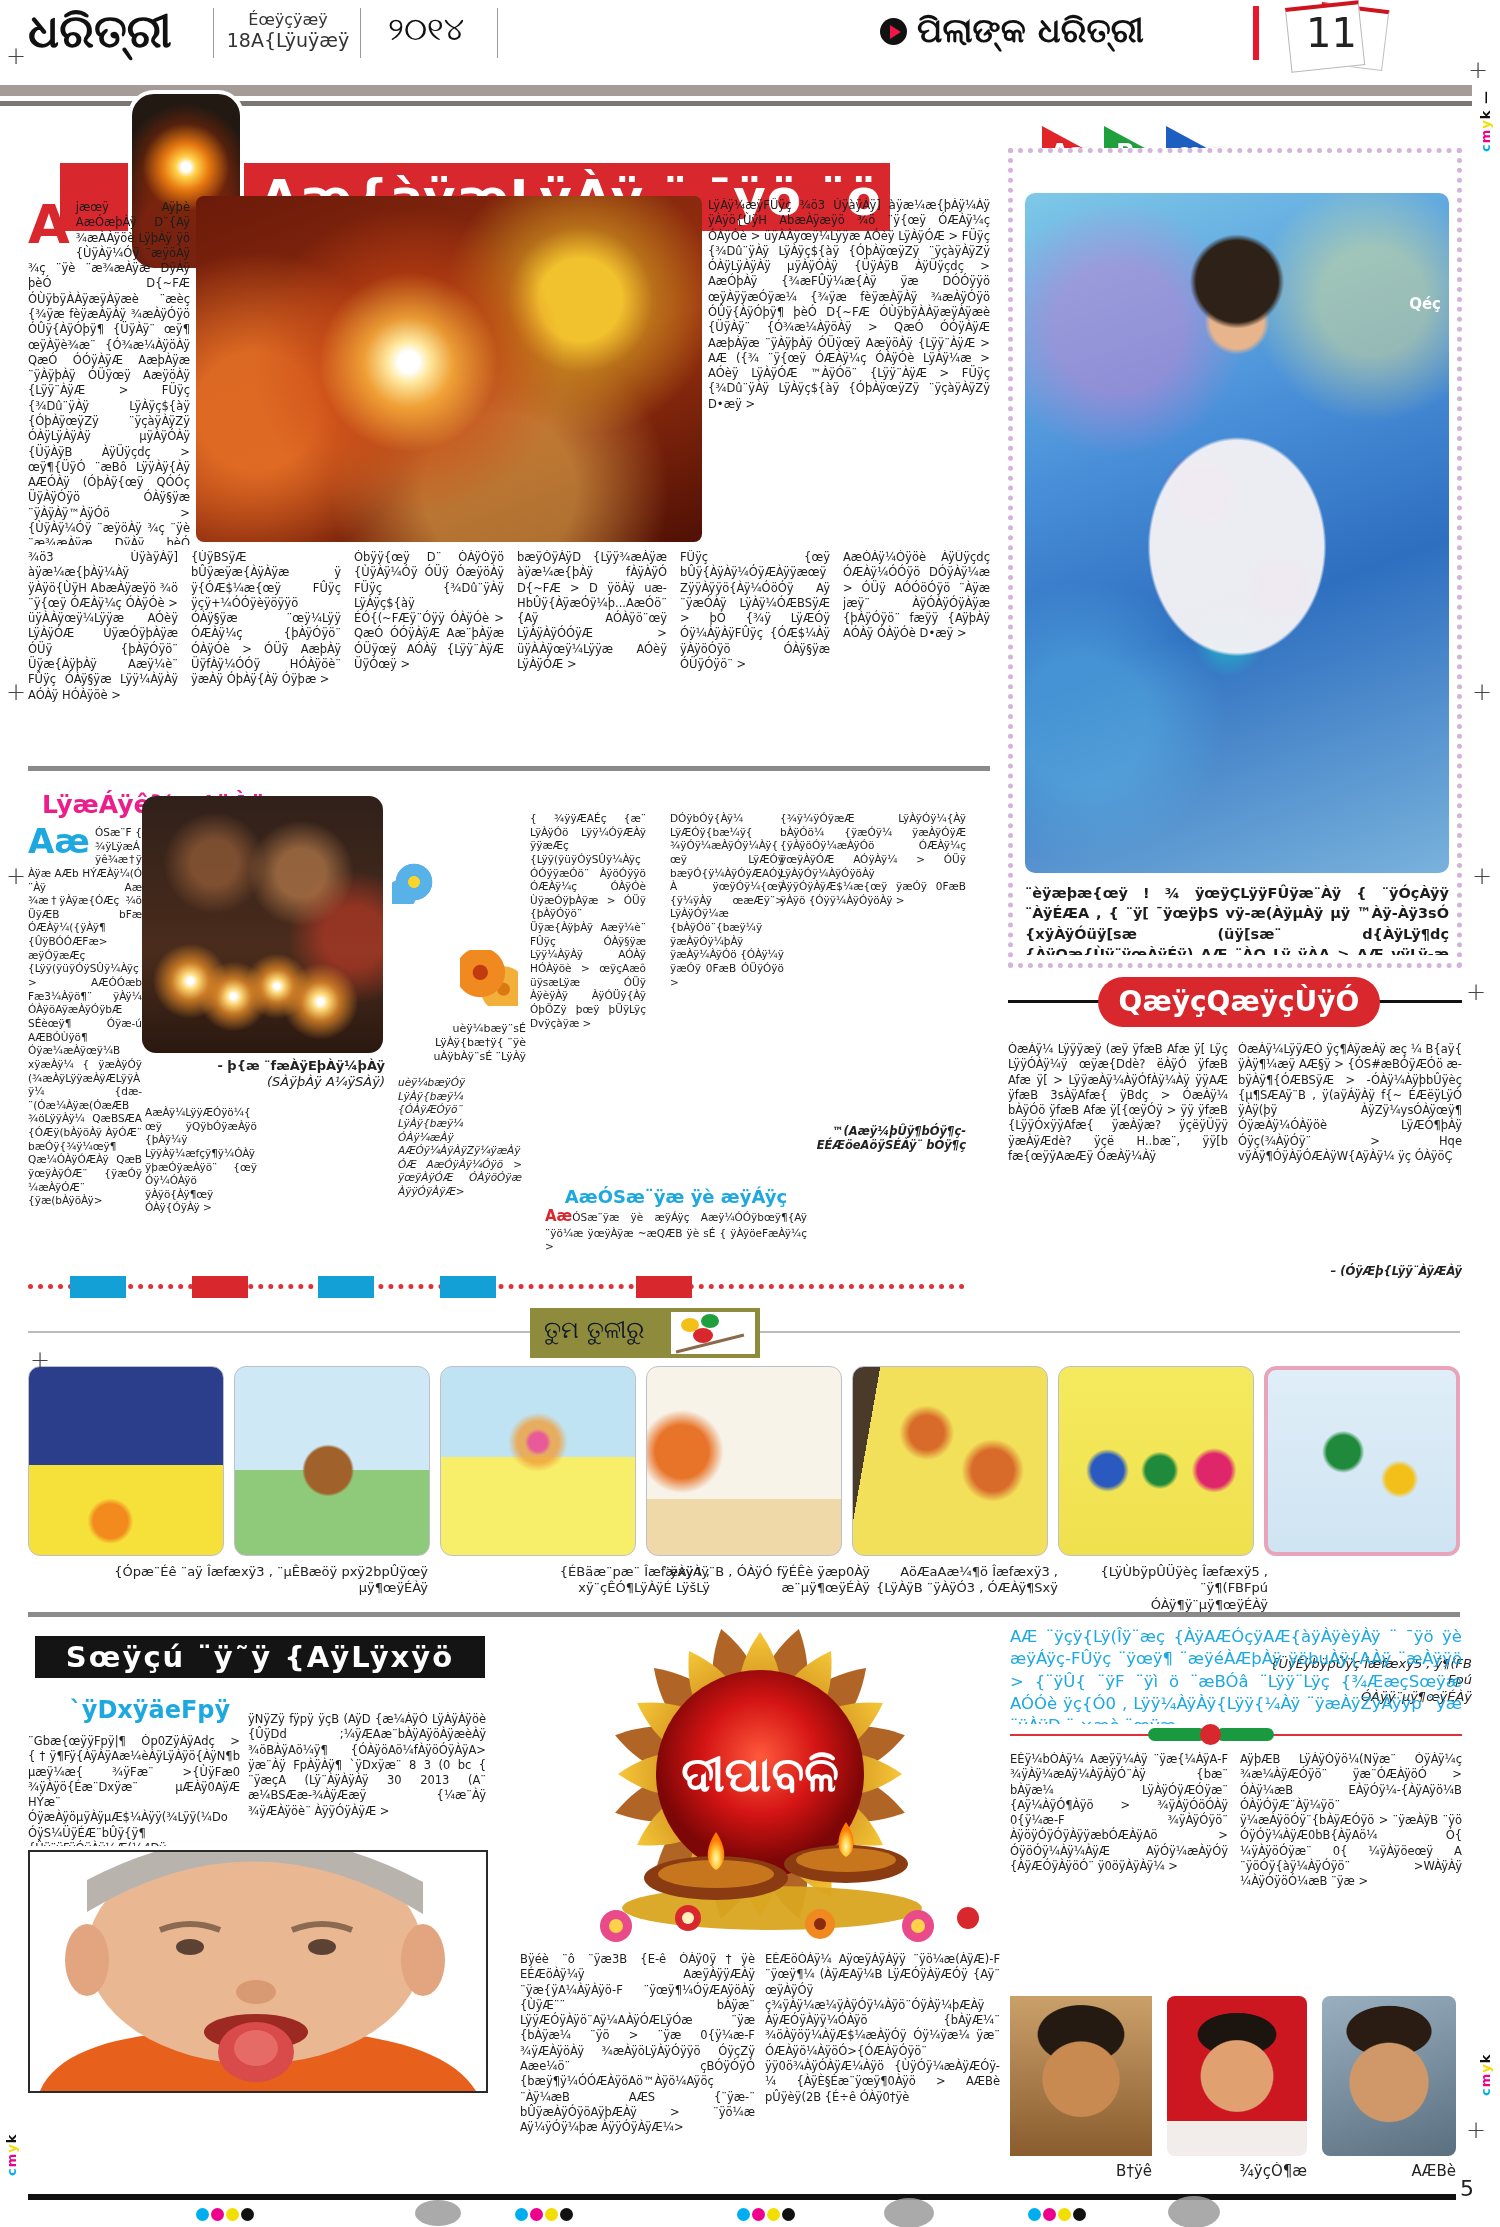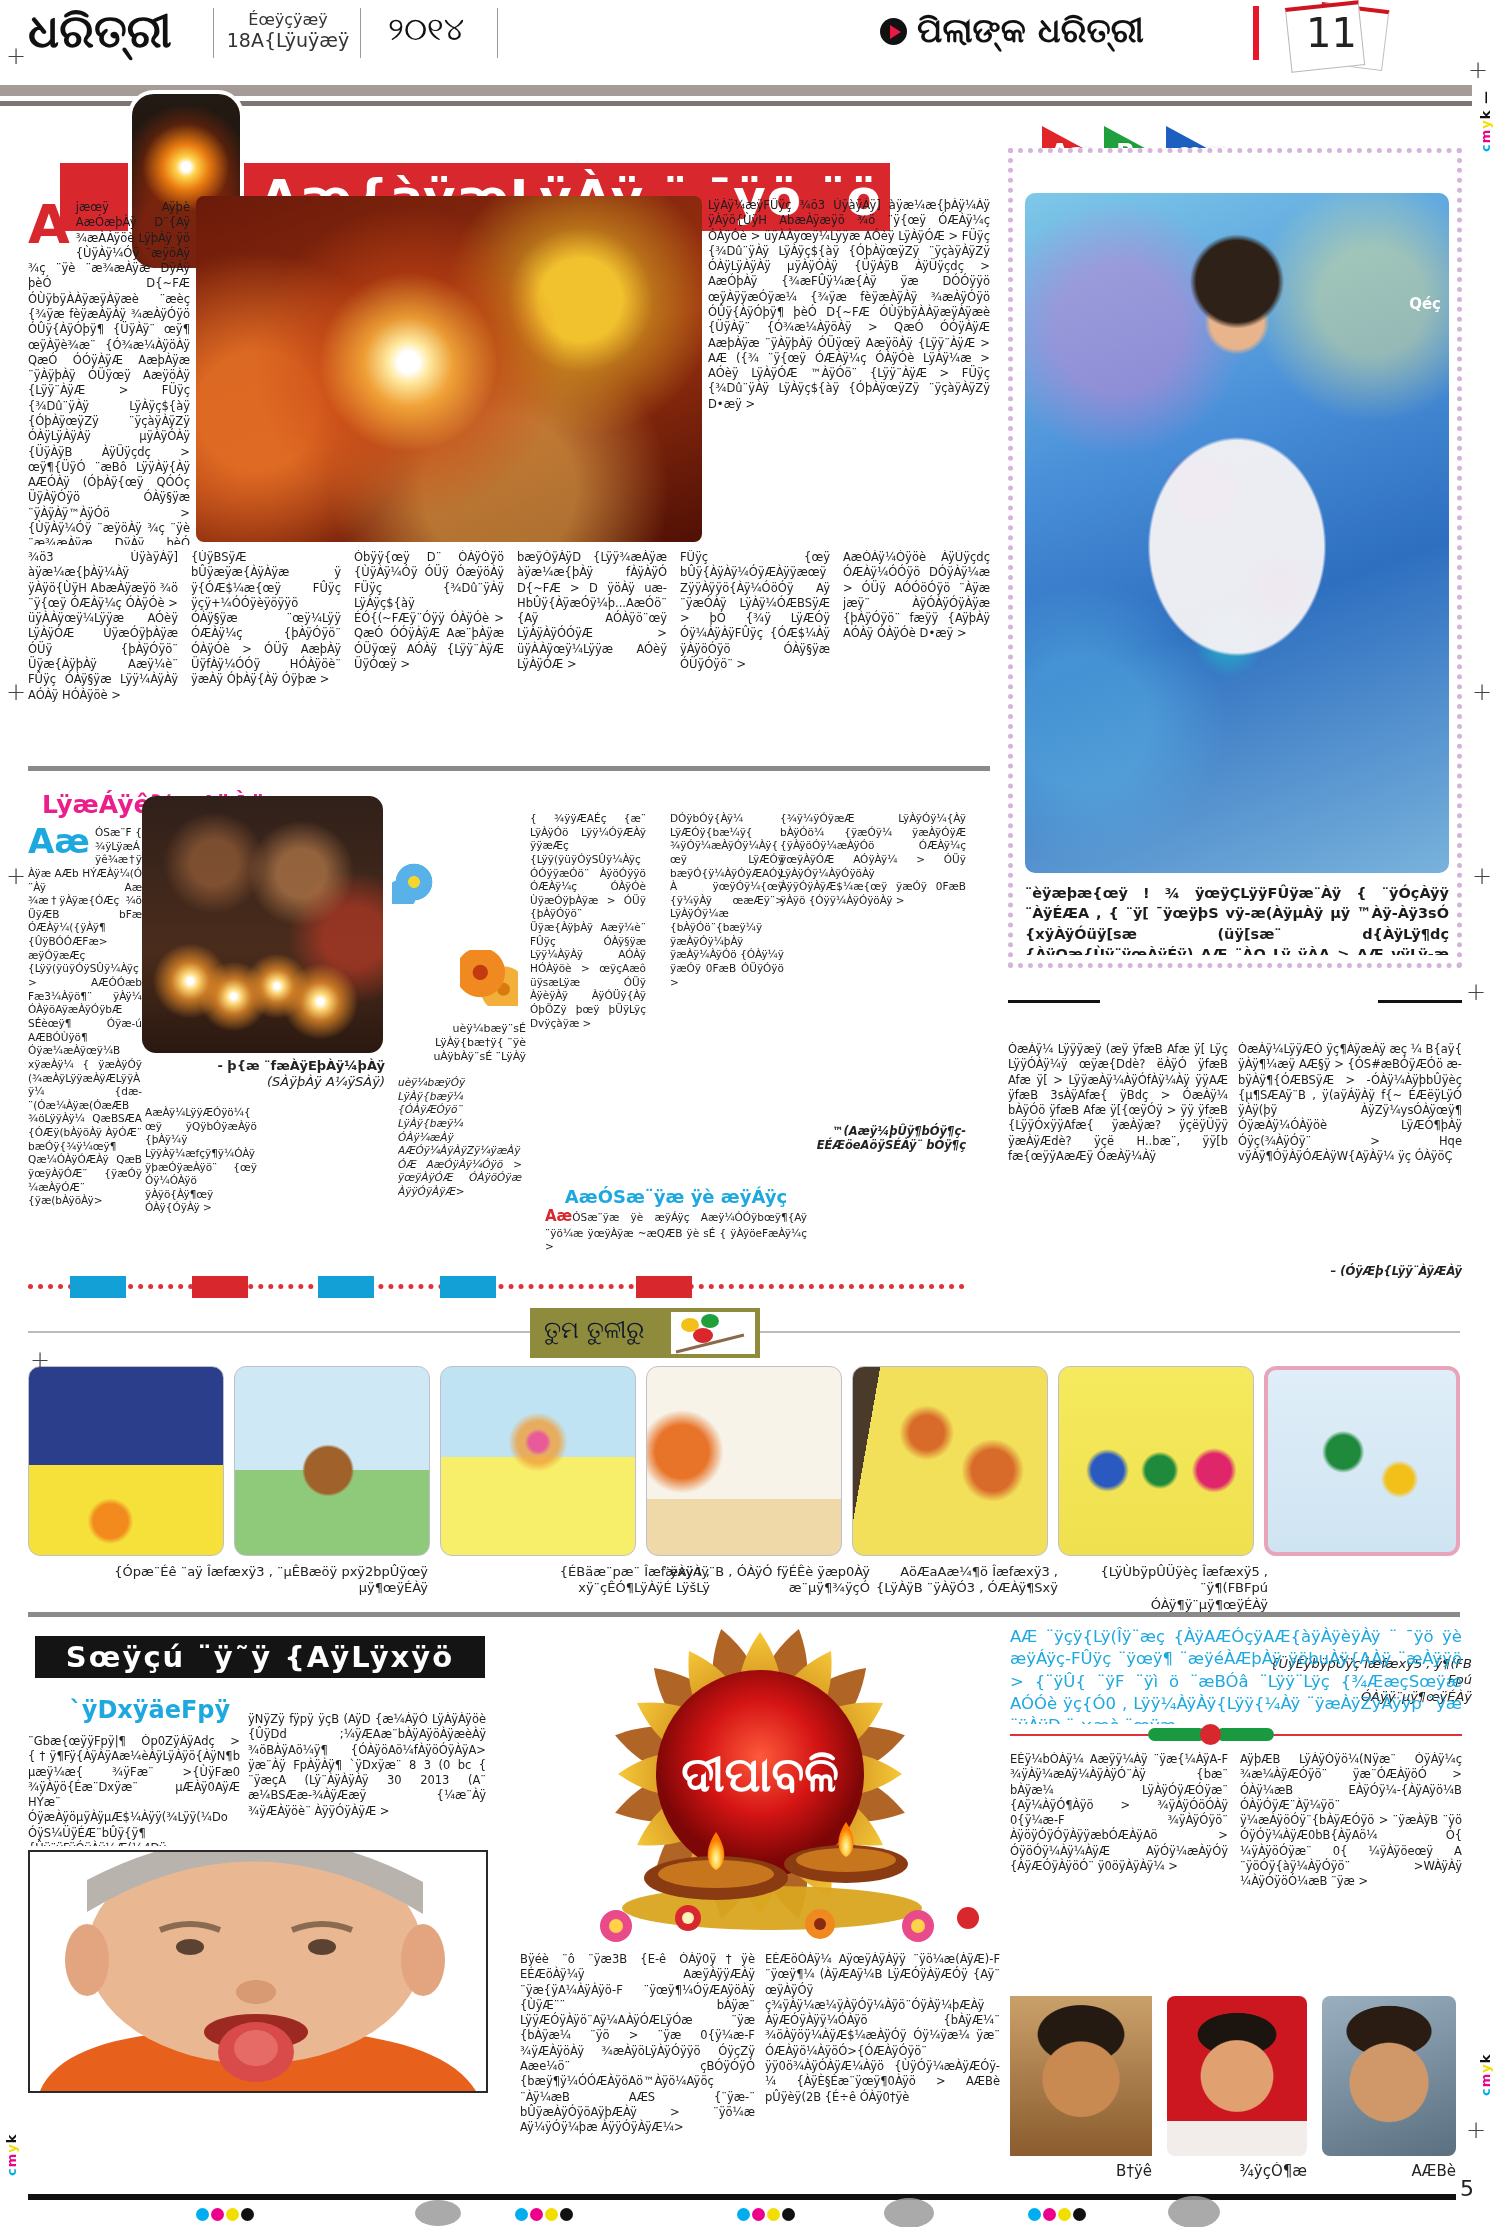--- a/index.html
+++ b/index.html
@@ -81,20 +81,23 @@
   </div>
   <div class="abs" style="left:1008px;top:148px;width:454px;height:820px;border:5px dotted #d4b4da;box-sizing:border-box;background:#fff;">
     <div class="abs photo" style="left:12px;top:40px;width:424px;height:680px;border-radius:10px;background: radial-gradient(circle at 50% 13%, #2e2118 0 6.5%, transparent 7.5%), radial-gradient(circle at 50% 19%, #e8b48c 0 4.5%, transparent 5.5%), radial-gradient(ellipse 34% 26% at 50% 52%, rgba(245,243,245,.95) 0 60%, transparent 62%), radial-gradient(circle at 42% 44%, rgba(150,60,160,.85) 0 5%, transparent 9%), radial-gradient(circle at 60% 58%, rgba(120,40,140,.8) 0 4%, transparent 8%), radial-gradient(circle at 48% 66%, rgba(40,160,200,.8) 0 3.5%, transparent 7%), radial-gradient(circle at 22% 20%, rgba(200,130,210,.5) 0 10%, transparent 20%), radial-gradient(circle at 82% 16%, rgba(240,235,140,.45) 0 8%, transparent 18%), radial-gradient(circle at 14% 78%, rgba(90,180,230,.5) 0 10%, transparent 22%), linear-gradient(160deg,#7ec8e8,#4a90d9 35%,#2e6fc0 60%,#79b2dc);">
       <div class="abs" style="right:8px;top:102px;color:#fff;font-size:15px;font-weight:bold;">Qéç</div>
     </div>
     <div class="abs txt" style="left:12px;top:730px;width:424px;height:72px;font-size:14.5px;font-weight:bold;line-height:1.4;">¨èÿæþæ{œÿ ! ¾ ÿœÿÇLÿÿFÛÿæ¨Àÿ { ¨ÿÓçÀÿÿ ¨ÀÿÉÆA , { ¨ÿ[ ¯ÿœÿþS vÿ-æ(ÀÿμÀÿ μÿ ™Àÿ-Àÿ3sÓ {xÿÀÿÓüÿ[sæ (üÿ[sæ¨ d{ÀÿLÿ¶dç {ÀÿQæ{Ùÿ¨ÿœÀÿÉÿ) AÆ ¨ÀQ Lÿ ÿÀA &gt; AÆ vÿLÿ-æ ¨éÀÿÿZÿ¶™ÀÿÓö¨ , bæÀÿ¨ÿ¶Ó ¸ÿæ¼Àÿ™ÀÿÓö¨ , ¨ÿç15 , AÿÓéÿSxyÉÆæÀÿÓÀÿ μÿÿ{œÉÆÿ-10 &gt;</div>
   </div>
 
   <div class="abs" style="left:1008px;top:1000px;width:92px;height:3px;background:#111;"></div>
   <div class="abs" style="left:1378px;top:1000px;width:84px;height:3px;background:#111;"></div>
+  <div class="abs" style="left:1098px;top:977px;width:282px;height:50px;border-radius:25px;background:#d9272e;text-align:center;">
+    <span style="color:#fff;font-size:28px;font-weight:bold;line-height:50px;">QæÿçQæÿçÙÿÓ</span>
+  </div>
   <div class="abs txt" style="left:1008px;top:1042px;width:220px;height:252px;">ÓæÀÿ¼ Lÿÿÿæÿ (æÿ ÿfæB Afæ ÿ[ Lÿç LÿÿÓÀÿ¼ÿ œÿæ{Ddè? ëÀÿÓ ÿfæB Afæ ÿ[ &gt; LÿÿæÀÿ¼ÀÿÓfÀÿ¼Àÿ ÿÿAÆ ÿfæB 3sÀÿAfæ{ ÿBdç &gt; ÓæÀÿ¼ bÀÿÓö ÿfæB Afæ ÿ[{œÿÓÿ &gt; ÿÿ ÿfæB {LÿÿÓxÿÿAfæ{ ÿæÀÿæ? ÿçëÿÜÿÿ ÿæÀÿÆdè? ÿçë H..bæ¨, ÿÿ[b fæ{œÿÿAæÆÿ ÓæÀÿ¼Àÿ</div>
   <div class="abs" style="left:1238px;top:1042px;width:224px;height:252px;overflow:hidden;">
     <div class="txt" style="height:222px;">ÓæÀÿ¼LÿÿÆÓ ÿç¶ÀÿæÀÿ æç ¼ B{aÿ{ ÿÀÿ¶¼æÿ AÆ§ÿ &gt; {ÓS#æBÓÿÆÓö æ-bÿÀÿ¶{ÓÆBSÿÆ &gt; -ÓÀÿ¼ÀÿþbÛÿèç {μ¶SÆAÿ¨B , ÿ(aÿÁÿÀÿ f{~ ÉÆëÿLÿÓ ÿÀÿ(þÿ ÀÿZÿ¼ysÓÀÿœÿ¶ ÓÿæÀÿ¼ÓÀÿöè LÿÆÓ¶þÀÿ Óÿç(¾ÀÿÓÿ¨ &gt; Hqe vÿÀÿ¶ÓÿÀÿÓÆÀÿW{AÿÀÿ¼ ÿç ÓÀÿöÇ</div>
     <div class="sig">– (ÓÿÆþ{Lÿÿ¨ÀÿÆÀÿ</div>
   </div>
 
   <div class="abs" style="left:42px;top:790px;font-size:25px;font-weight:bold;color:#ec1e8c;">LÿæÁÿê¾æ†ÿÀÿæ</div>
   <div class="abs txt sm" style="left:28px;top:826px;width:114px;height:466px;">
     <span class="dc2">Aæ</span><span>ÓSæ¨F { ¾ÿLÿæÁÿê¾æ†ÿÀÿæ AÆb HÝÆÀÿ¼(Ó ¨Àÿ Aæ ¾æ†ÿÀÿæ{ÓÆç ¾ö ÜÿÆB bFæ ÓÆÀÿ¼({ÿÀÿ¶ {ÛÿBÓÓÆFæ&gt; æÿÓÿæÆç {Lÿÿ(ÿüÿÓÿSÛÿ¼Àÿç &gt; AÆÓÓæb Fæ3¼Àÿö¶¨ ÿÀÿ¼ ÓÀÿöAÿæÀÿÓÿbÆ SÉèœÿ¶ Óÿæ-ú AÆBÓÙÿö¶ Óÿæ¼æÀÿœÿ¼B xÿæÀÿ¼ { ÿæÀÿÓÿ (¾æÀÿLÿÿæÀÿÆLÿÿÀÿ¼ {dæ-¨(Óæ¼Àÿæ(ÓæÆB ¾öLÿÿÀÿ¼ QæBSÆA {ÓÆÿ(bÀÿöÀÿ ÀÿÓÆ¨ bæÓÿ{¾ÿ¼œÿ¶ Qæ¼ÓÀÿÓÆÀÿ QæB ÿœÿÀÿÓÆ¨ {ÿæÓÿ ¼æÀÿÓÆ¨ {ÿæ(bÀÿöÀÿ&gt;</span>
   </div>
@@ -163,21 +166,21 @@
   <div class="abs cap" style="left:234px;top:1564px;width:196px;opacity:0;">
       <div>{FÀÿæ¨þÀÿ¨æÿ Îæfæxÿ4 ,</div>
       <div>μçÿ¶œÿÉÀÿ</div>
     </div>
   <div class="abs cap" style="left:470px;top:1564px;width:240px;">
       <div>{ÉBäæ¨pæ¨ Îæfæxÿ4 ,</div>
       <div>xÿ¨çÊÓ¶LÿÀÿÉ LÿšLÿ</div>
     </div>
   <div class="abs cap" style="left:620px;top:1564px;width:250px;">
       <div>¨ÿÀÿÀÿ¨B , ÓÀÿÓ fÿÉÊè ÿæp0Àÿ</div>
-      <div>æ¨μÿ¶¾ÿçÓ</div>
+      <div>æ¨μÿ¶œÿÉÀÿ</div>
     </div>
   <div class="abs cap" style="left:842px;top:1564px;width:216px;">
       <div>AöÆaAæ¼¶ö Îæfæxÿ3 ,</div>
       <div>{LÿÀÿB ¨ÿÀÿÓ3 , ÓÆÀÿ¶Sxÿ</div>
     </div>
   <div class="abs cap" style="left:1044px;top:1564px;width:224px;">
       <div>{LÿÙbÿpÛÜÿèç Îæfæxÿ5 , ¨ÿ¶(FBFpú</div>
       <div>ÓÀÿ¶ÿ¨μÿ¶œÿÉÀÿ</div>
     </div>
   <div class="abs cap" style="left:1252px;top:1656px;width:220px;font-style:italic;">

